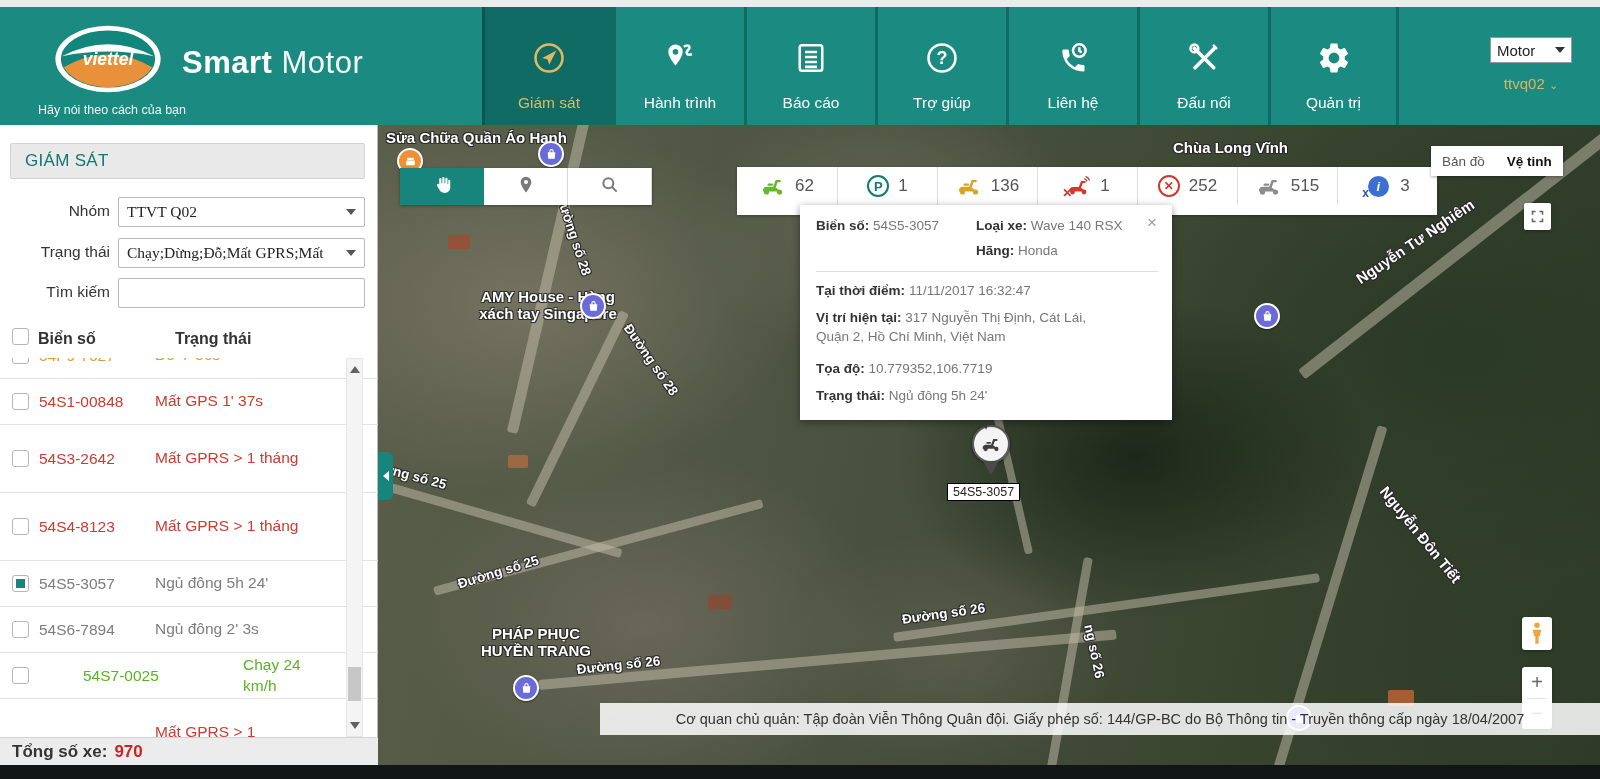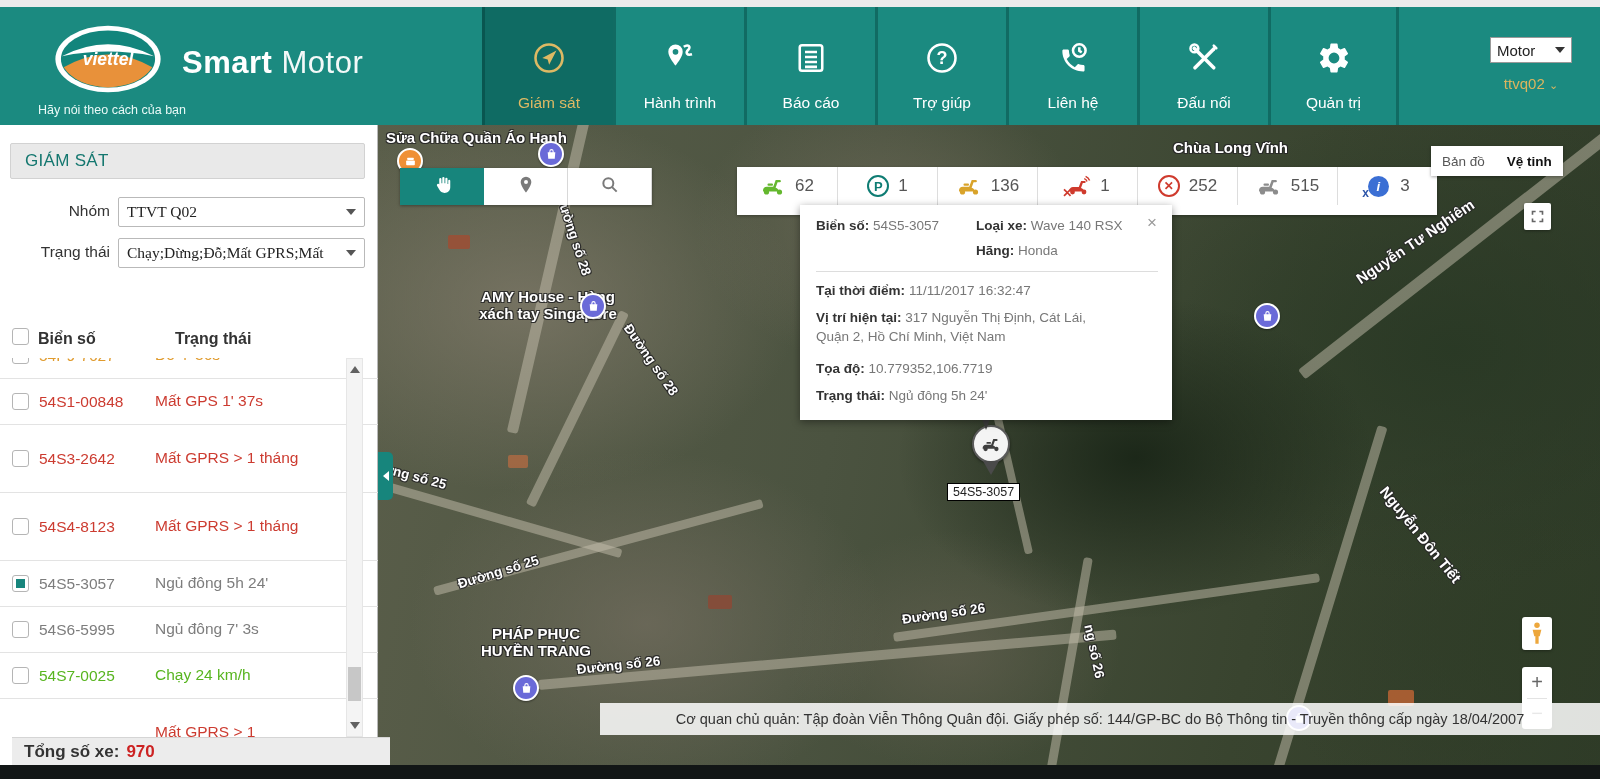--- a/index.html
+++ b/index.html
@@ -53,21 +53,21 @@
   .c-red { color:#cc3b30; }
   .c-gray { color:#7d7d7d; }
   .c-green { color:#58b520; }
 
   #sb-scroll { position:absolute; right:14px; top:233px; width:17px; height:379px; background:#f4f4f4; border:1px solid #e6e6e6; z-index:5; }
   .sarr { position:absolute; left:3px; width:0; height:0; border-left:5px solid transparent; border-right:5px solid transparent; cursor:pointer; }
   .sarr.up { top:7px; border-bottom:7px solid #616161; }
   .sarr.down { bottom:7px; border-top:7px solid #616161; }
   #sb-thumb { position:absolute; left:1px; top:308px; width:13px; height:34px; background:#c7c7c7; cursor:pointer; }
 
-  #sb-footer { position:absolute; left:12px; top:612px; width:378px; height:28px; background:#ececec; border-top:1px solid #d5d5d5; display:flex; align-items:center; padding-left:12px; font-size:17px; font-weight:bold; color:#333; }
+  #sb-footer { position:absolute; left:0; top:612px; width:378px; height:28px; background:#ececec; border-top:1px solid #d5d5d5; display:flex; align-items:center; padding-left:12px; font-size:17px; font-weight:bold; color:#333; }
   #sb-footer .tot { color:#cc2222; margin-left:7px; }
 
   #bottom-strip { position:absolute; left:0; top:765px; width:1600px; height:14px; background:#121616; z-index:55; }
 
   
   #map { position:absolute; left:378px; top:125px; width:1222px; height:640px; overflow:hidden; z-index:10;
     background-color:#3e4636;
     background-image:
       radial-gradient(ellipse 340px 230px at 62% 52%, rgba(24,36,22,.9) 0%, rgba(24,36,22,0) 70%),
       radial-gradient(ellipse 500px 330px at 88% 35%, rgba(40,56,36,.85) 0%, rgba(40,56,36,0) 72%),
@@ -255,20 +255,26 @@
       <span class="dn-arrow" style="border-top-color:#555;"></span>
     </div>
   </div>
   <div class="form-row" style="top:113px;">
     <span class="flabel">Trạng thái</span>
     <div class="fld">
       <span class="val" style="max-width:215px;">Chạy;Dừng;Đỗ;Mất GPRS;Mất</span>
       <span class="dn-arrow" style="border-top-color:#555;"></span>
     </div>
   </div>
+  <div class="form-row" style="top:153px;">
+    <span class="flabel">Tìm kiếm</span>
+    <div class="fld" style="cursor:text;">
+      <span class="val"></span>
+    </div>
+  </div>
 
   <div id="tbl-head">
     <span class="cb"></span>
     <span class="h1">Biển số</span>
     <span class="h2">Trạng thái</span>
   </div>
 
   <div id="veh-list">
     <div class="vrow" style="height:46px; margin-top:-25px;">
       <span class="cb"></span>
@@ -290,24 +296,24 @@
       <span class="plate c-red">54S4-8123</span>
       <span class="vstatus c-red">Mất GPRS &gt; 1 tháng</span>
     </div>
     <div class="vrow" style="height:46px;">
       <span class="cb checked"></span>
       <span class="plate c-gray">54S5-3057</span>
       <span class="vstatus c-gray">Ngủ đông 5h 24'</span>
     </div>
     <div class="vrow" style="height:46px;">
       <span class="cb"></span>
-      <span class="plate c-gray">54S6-5995</span>
-      <span class="vstatus c-gray">Ngủ đông 7' 3s</span>
-    </div>
-    <div class="vrow" style="height:46px;">
+      <span class="plate c-gray">54S6-7894</span>
+      <span class="vstatus c-gray">Ngủ đông 2' 3s</span>
+    </div>
+    <div class="vrow" style="height:46px;gap:44px;">
       <span class="cb"></span>
       <span class="plate c-green">54S7-0025</span>
       <span class="vstatus c-green">Chạy 24 km/h</span>
     </div>
     <div class="vrow" style="height:44px; border-bottom:none; align-items:flex-end; padding-bottom:0;">
       <span class="cb" style="visibility:hidden;"></span>
       <span class="plate c-red"></span>
       <span class="vstatus c-red">Mất GPRS &gt; 1</span>
     </div>
   </div>

